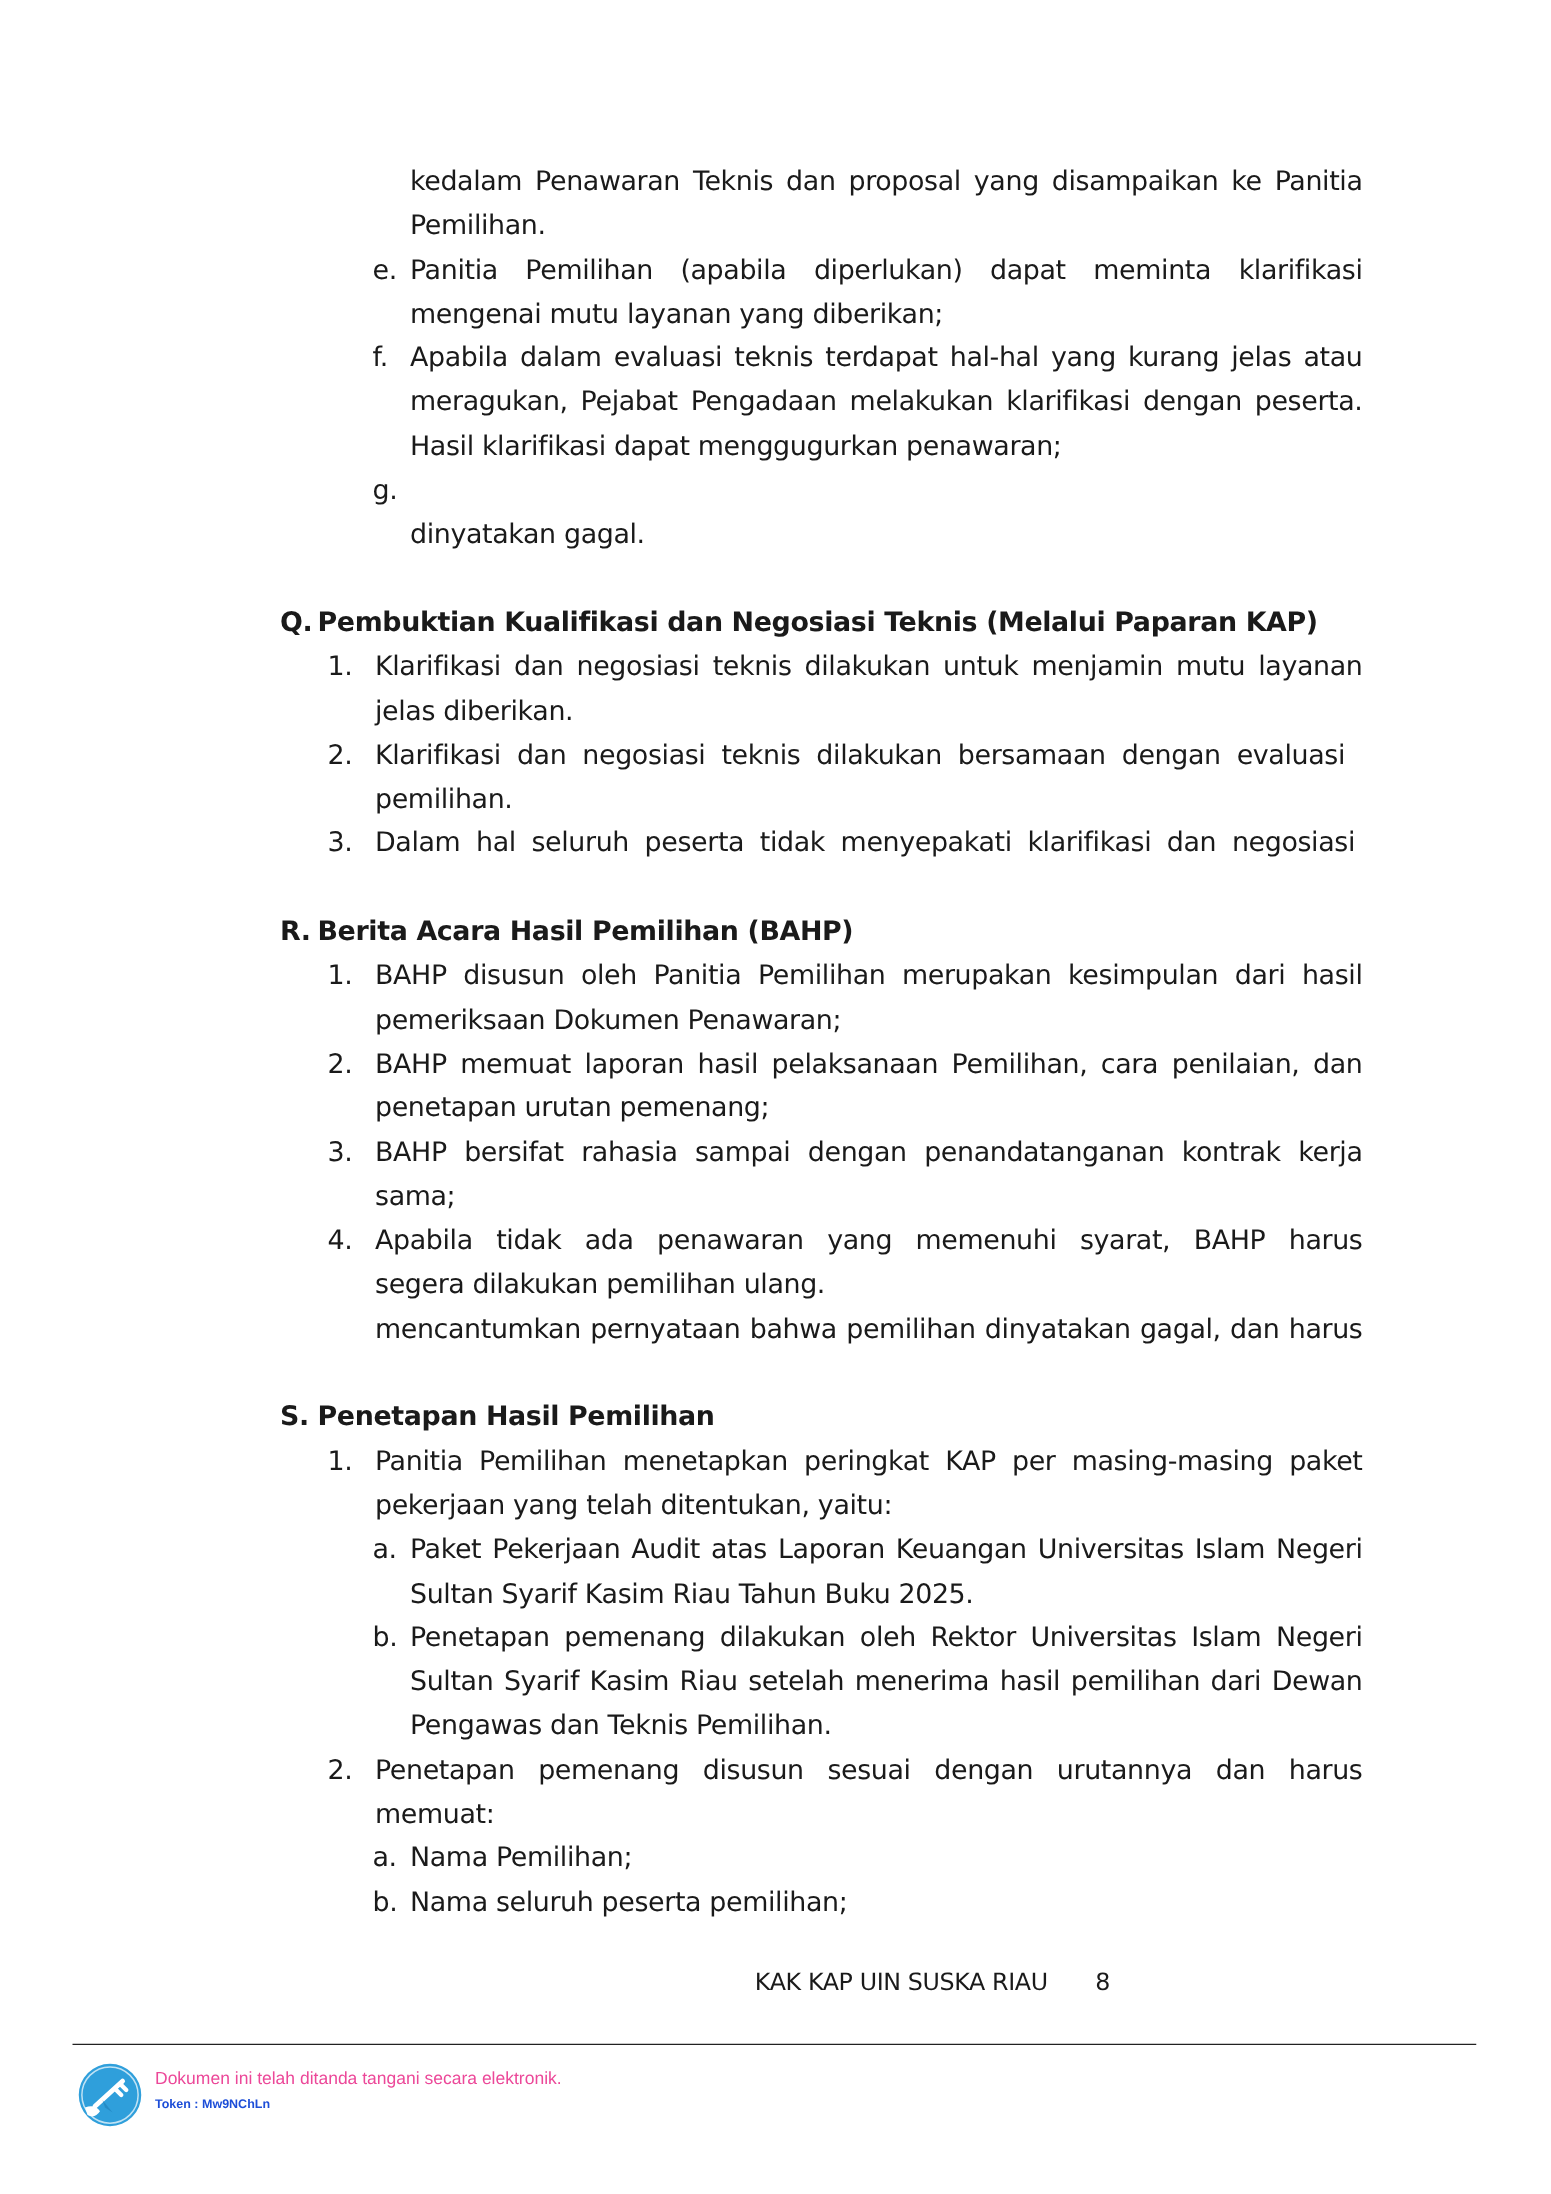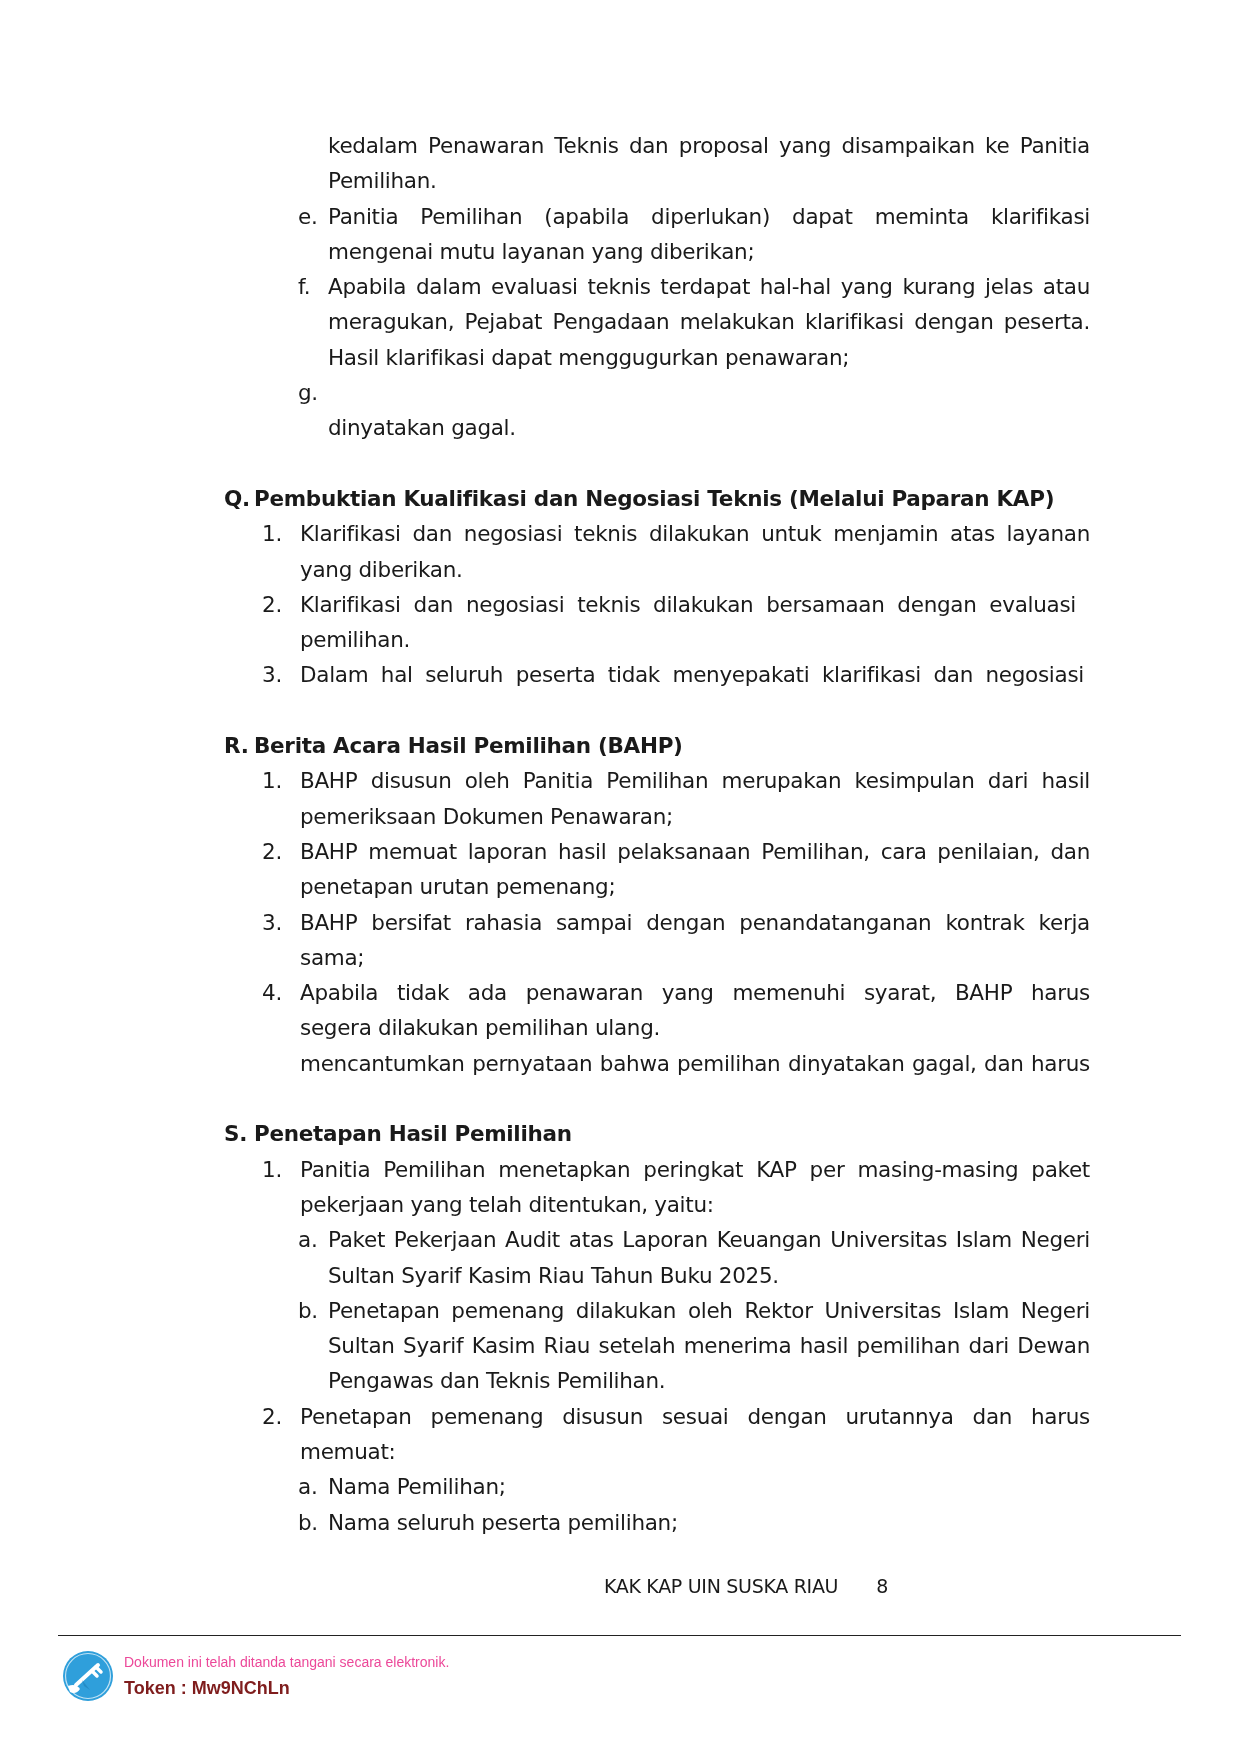--- a/index.html
+++ b/index.html
@@ -33,21 +33,21 @@
     border-top: 1.5px solid #222;
   }
   .sig { position: absolute; left: 62px; top: 1650px; }
   .sig-icon { position: absolute; left: 0; top: 0; width: 52px; height: 52px; }
   .sig-text1 {
     position: absolute; left: 62px; top: 4px; font-family: "Liberation Sans", sans-serif;
     font-size: 14px; white-space: nowrap; color: #ec4899;
   }
   .sig-text2 {
     position: absolute; left: 62px; top: 28px; font-family: "Liberation Sans", sans-serif;
-    font-size: 18px; font-weight: bold; white-space: nowrap; color: #7f1d1d;
+    font-size: 10px; font-weight: bold; white-space: nowrap; color: #1d4ed8;
   }
 </style>
 </head>
 <body>
 
 <div class="page">
   <div class="content">
 
     <div class="line ind-sub-txt just">kedalam Penawaran Teknis dan proposal yang disampaikan ke Panitia</div>
     <div class="line ind-sub-txt">Pemilihan.</div>
@@ -71,23 +71,23 @@
     <div class="line ind-sub-txt">dinyatakan gagal.</div>
 
     <div class="gap"></div>
 
     <div class="line section-head">
       <span class="lbl sec-lbl">Q.</span>
       <div class="sec-txt">Pembuktian Kualifikasi dan Negosiasi Teknis (Melalui Paparan KAP)</div>
     </div>
     <div class="line">
       <span class="lbl ind-num-lbl">1.</span>
-      <div class="ind-num-txt just">Klarifikasi dan negosiasi teknis dilakukan untuk menjamin atas layanan</div>
+      <div class="ind-num-txt just">Klarifikasi dan negosiasi teknis dilakukan untuk menjamin mutu layanan</div>
     </div>
-    <div class="line ind-num-txt">yang diberikan.</div>
+    <div class="line ind-num-txt">jelas diberikan.</div>
     <div class="line">
       <span class="lbl ind-num-lbl">2.</span>
       <div class="ind-num-txt just" style="margin-right:14px">Klarifikasi dan negosiasi teknis dilakukan bersamaan dengan evaluasi</div>
     </div>
     <div class="line ind-num-txt">pemilihan.</div>
     <div class="line">
       <span class="lbl ind-num-lbl">3.</span>
       <div class="ind-num-txt just" style="margin-right:6px">Dalam hal seluruh peserta tidak menyepakati klarifikasi dan negosiasi</div>
     </div>
 

